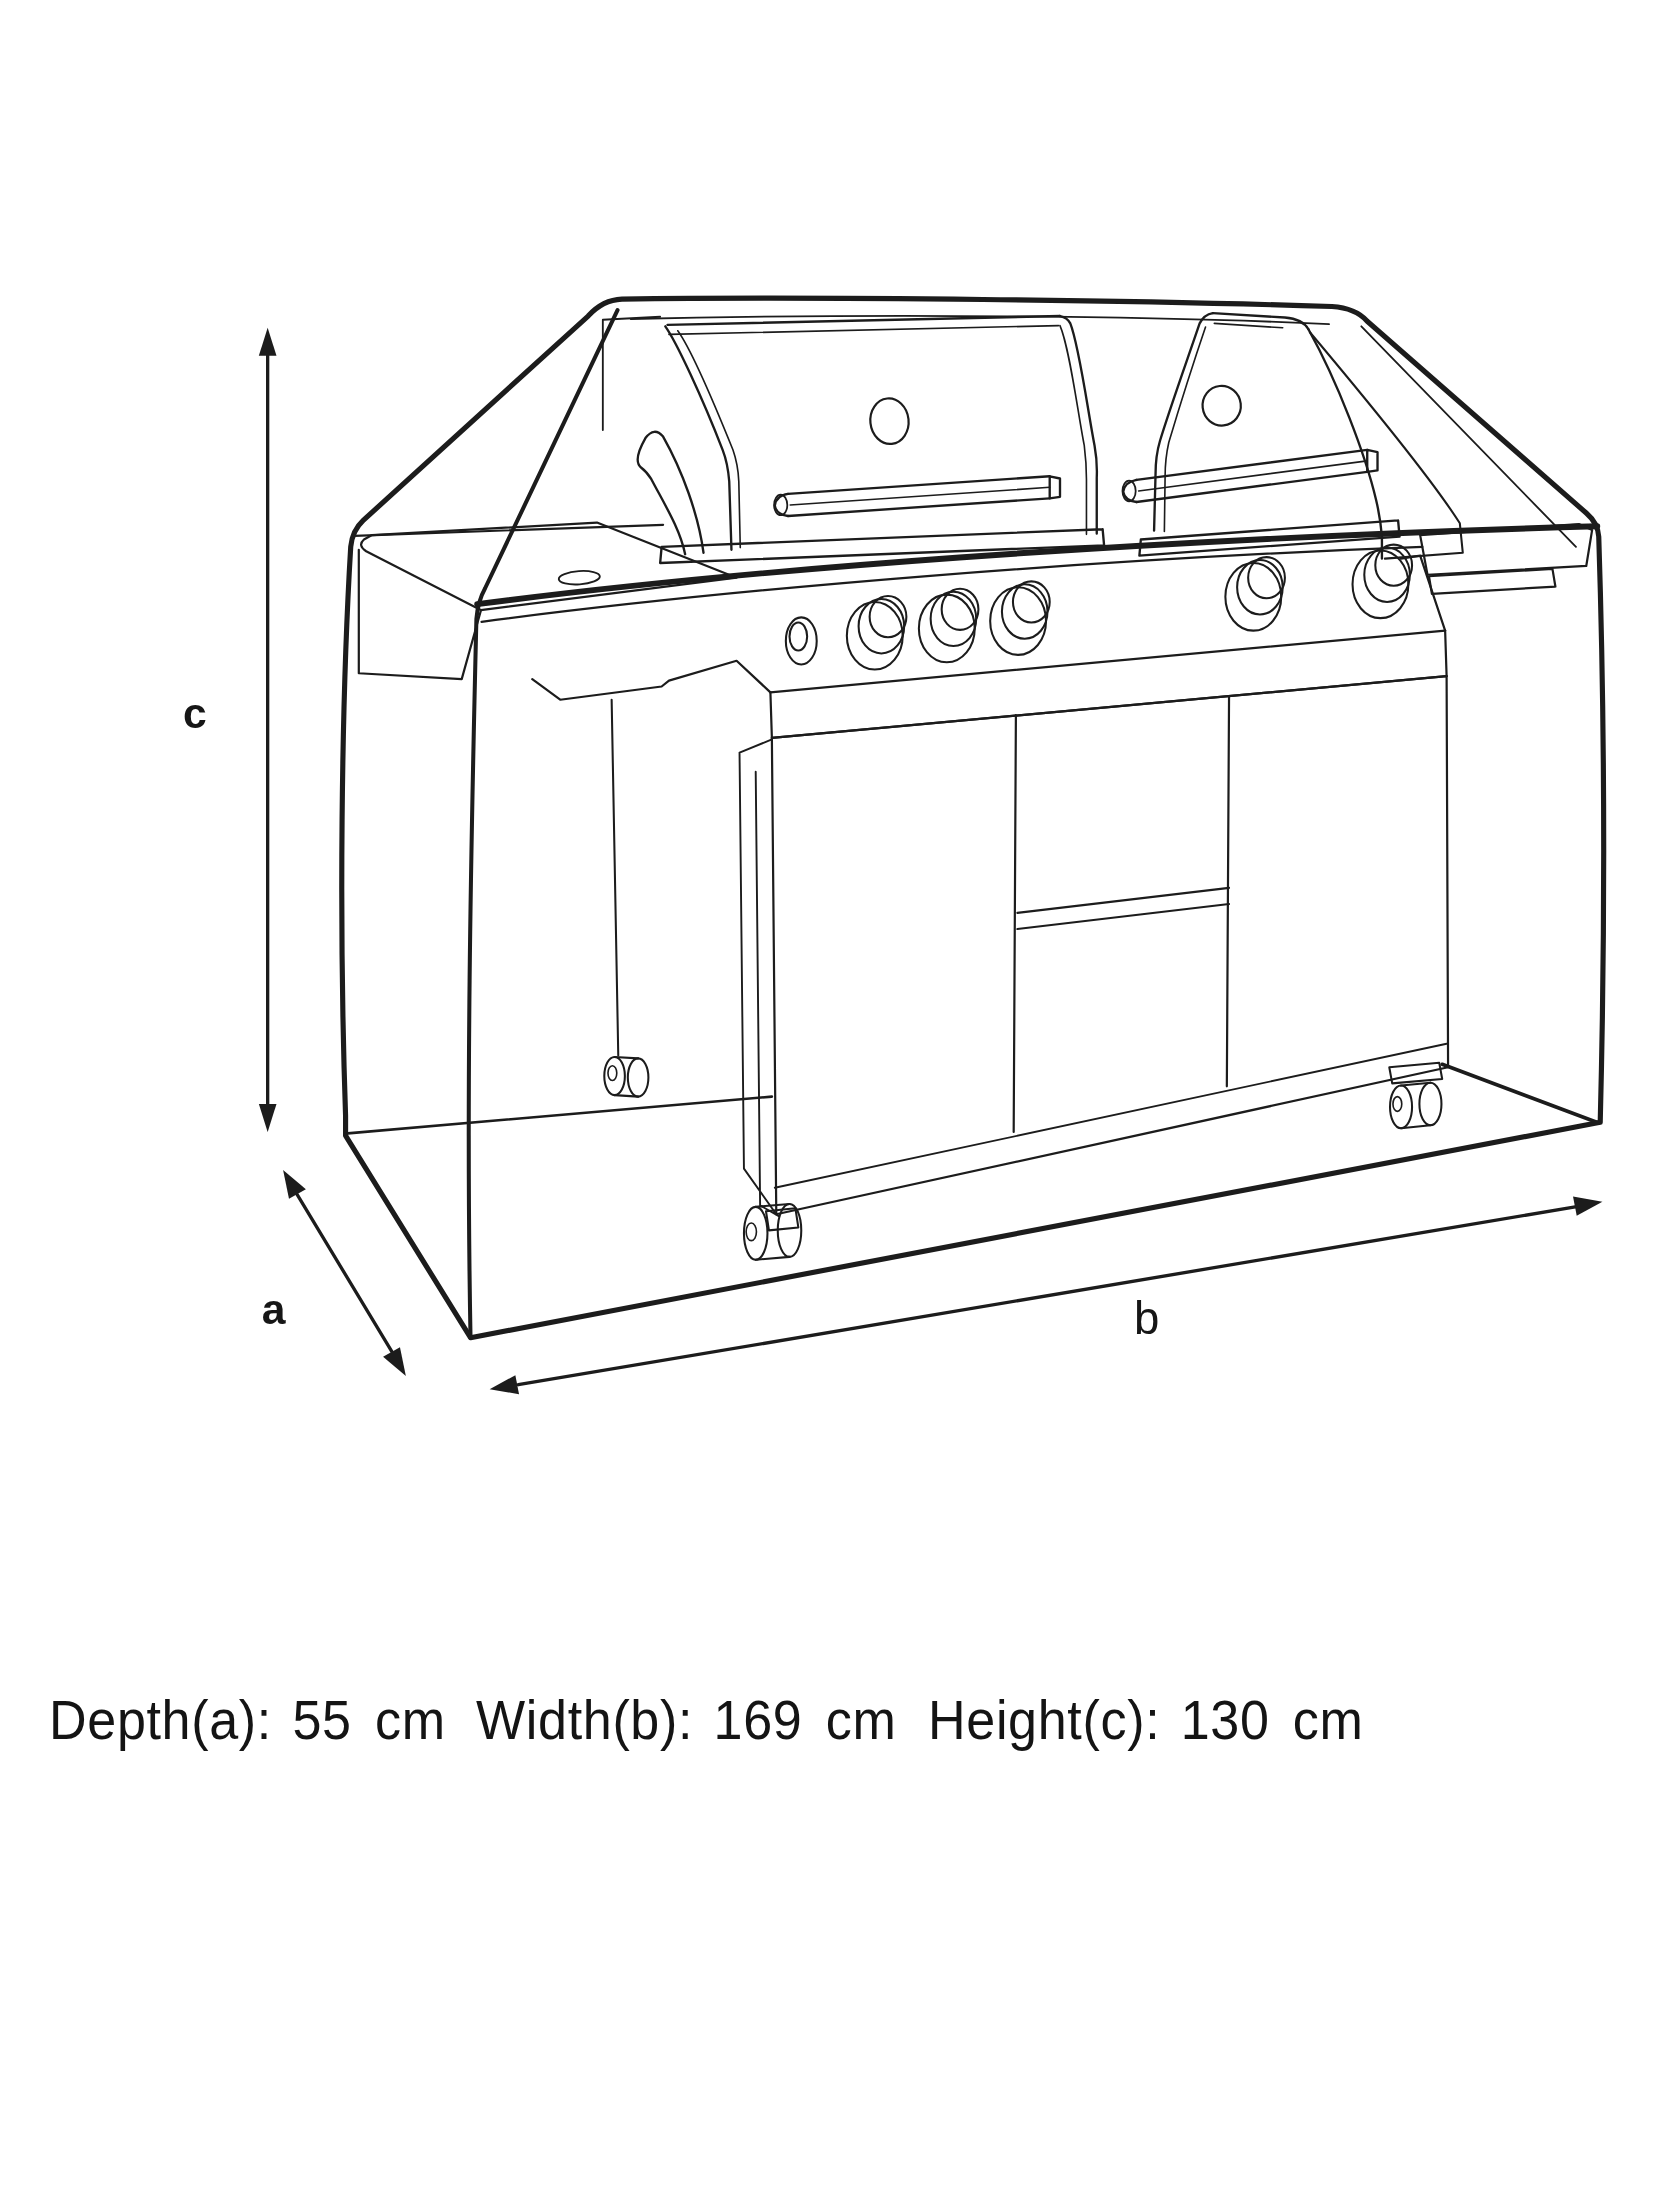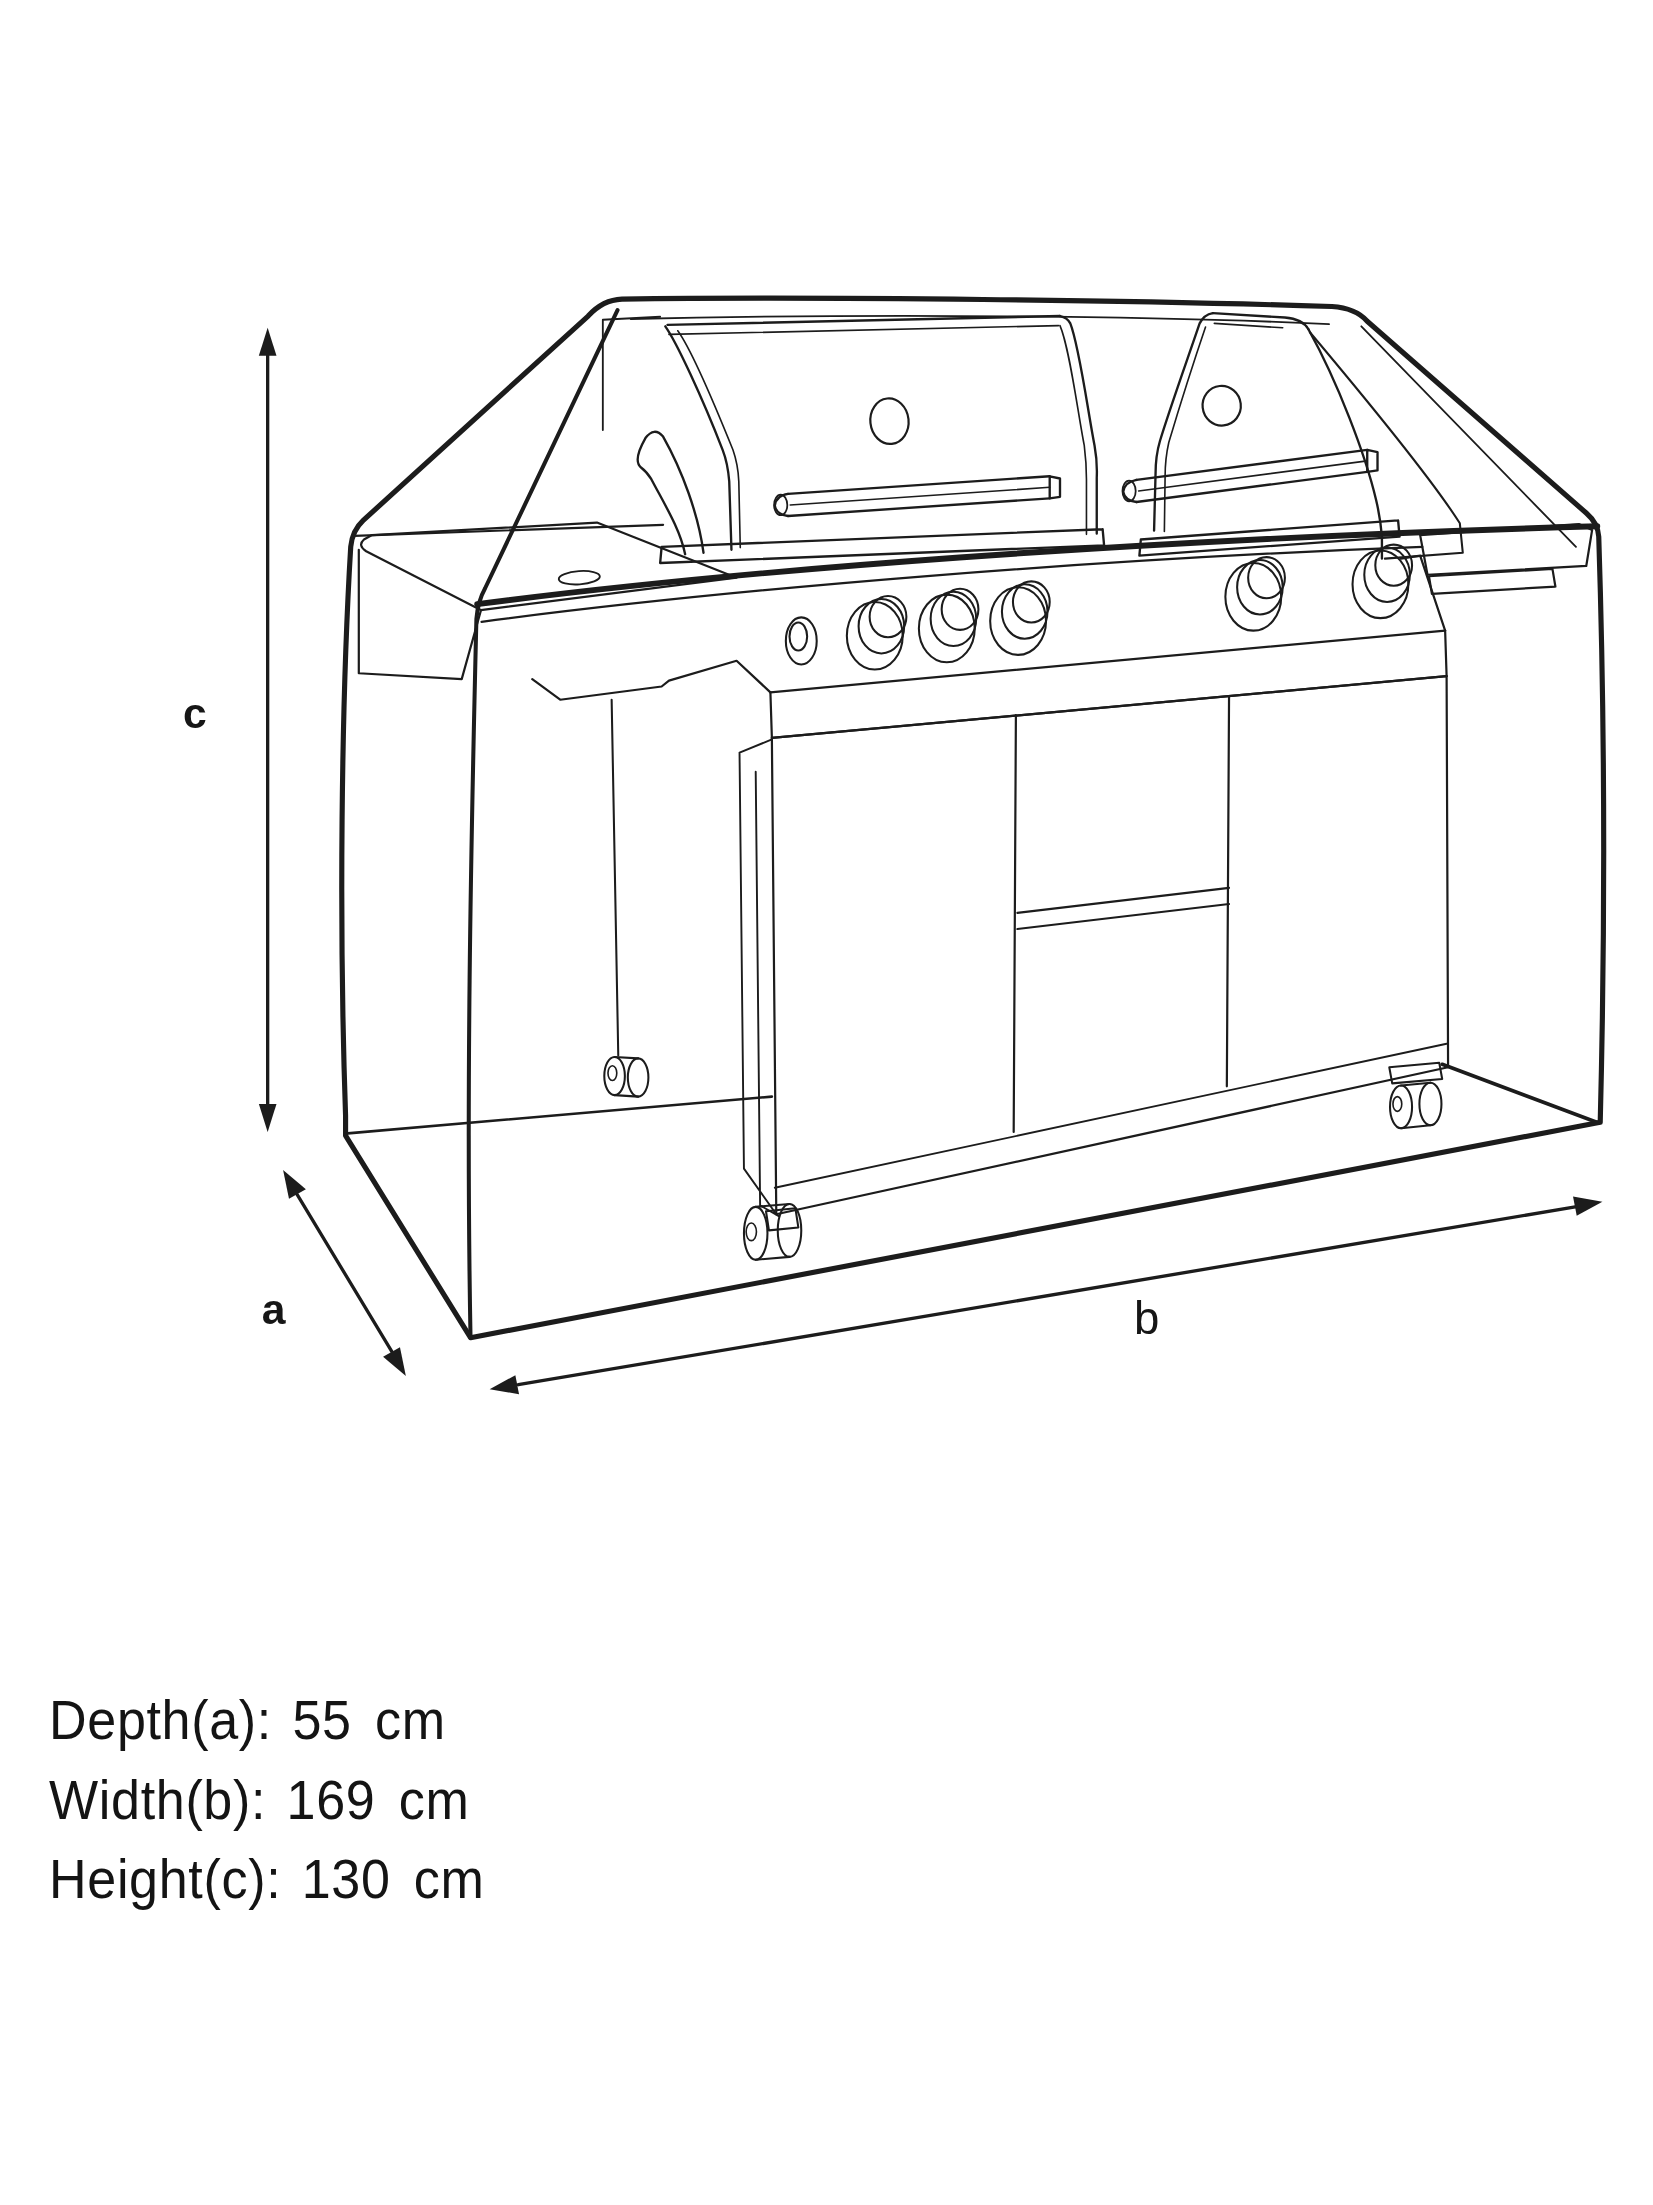--- a/index.html
+++ b/index.html
@@ -12,21 +12,21 @@
   }
   .page svg{position:absolute;left:0;top:0;}
   svg text{
     font-family:"Liberation Sans","DejaVu Sans",sans-serif;
     fill:#161616;
   }
   .dim-label{font-size:58px;font-weight:700;}
   .dim-label-b{font-size:62px;font-weight:400;}
   .specs{
     position:absolute;left:49px;top:1692px;
-    display:flex;flex-direction:column;row-gap:23.5px;
+    display:flex;flex-direction:row;row-gap:23.5px;
     color:#141414;
   }
   .spec-row{
     display:flex;column-gap:22px;
     font-size:56px;line-height:56px;font-weight:400;
     letter-spacing:0.7px;
     transform:scaleX(0.93);transform-origin:left center;
     white-space:nowrap;
   }
   .spec-value{word-spacing:8.8px;}

